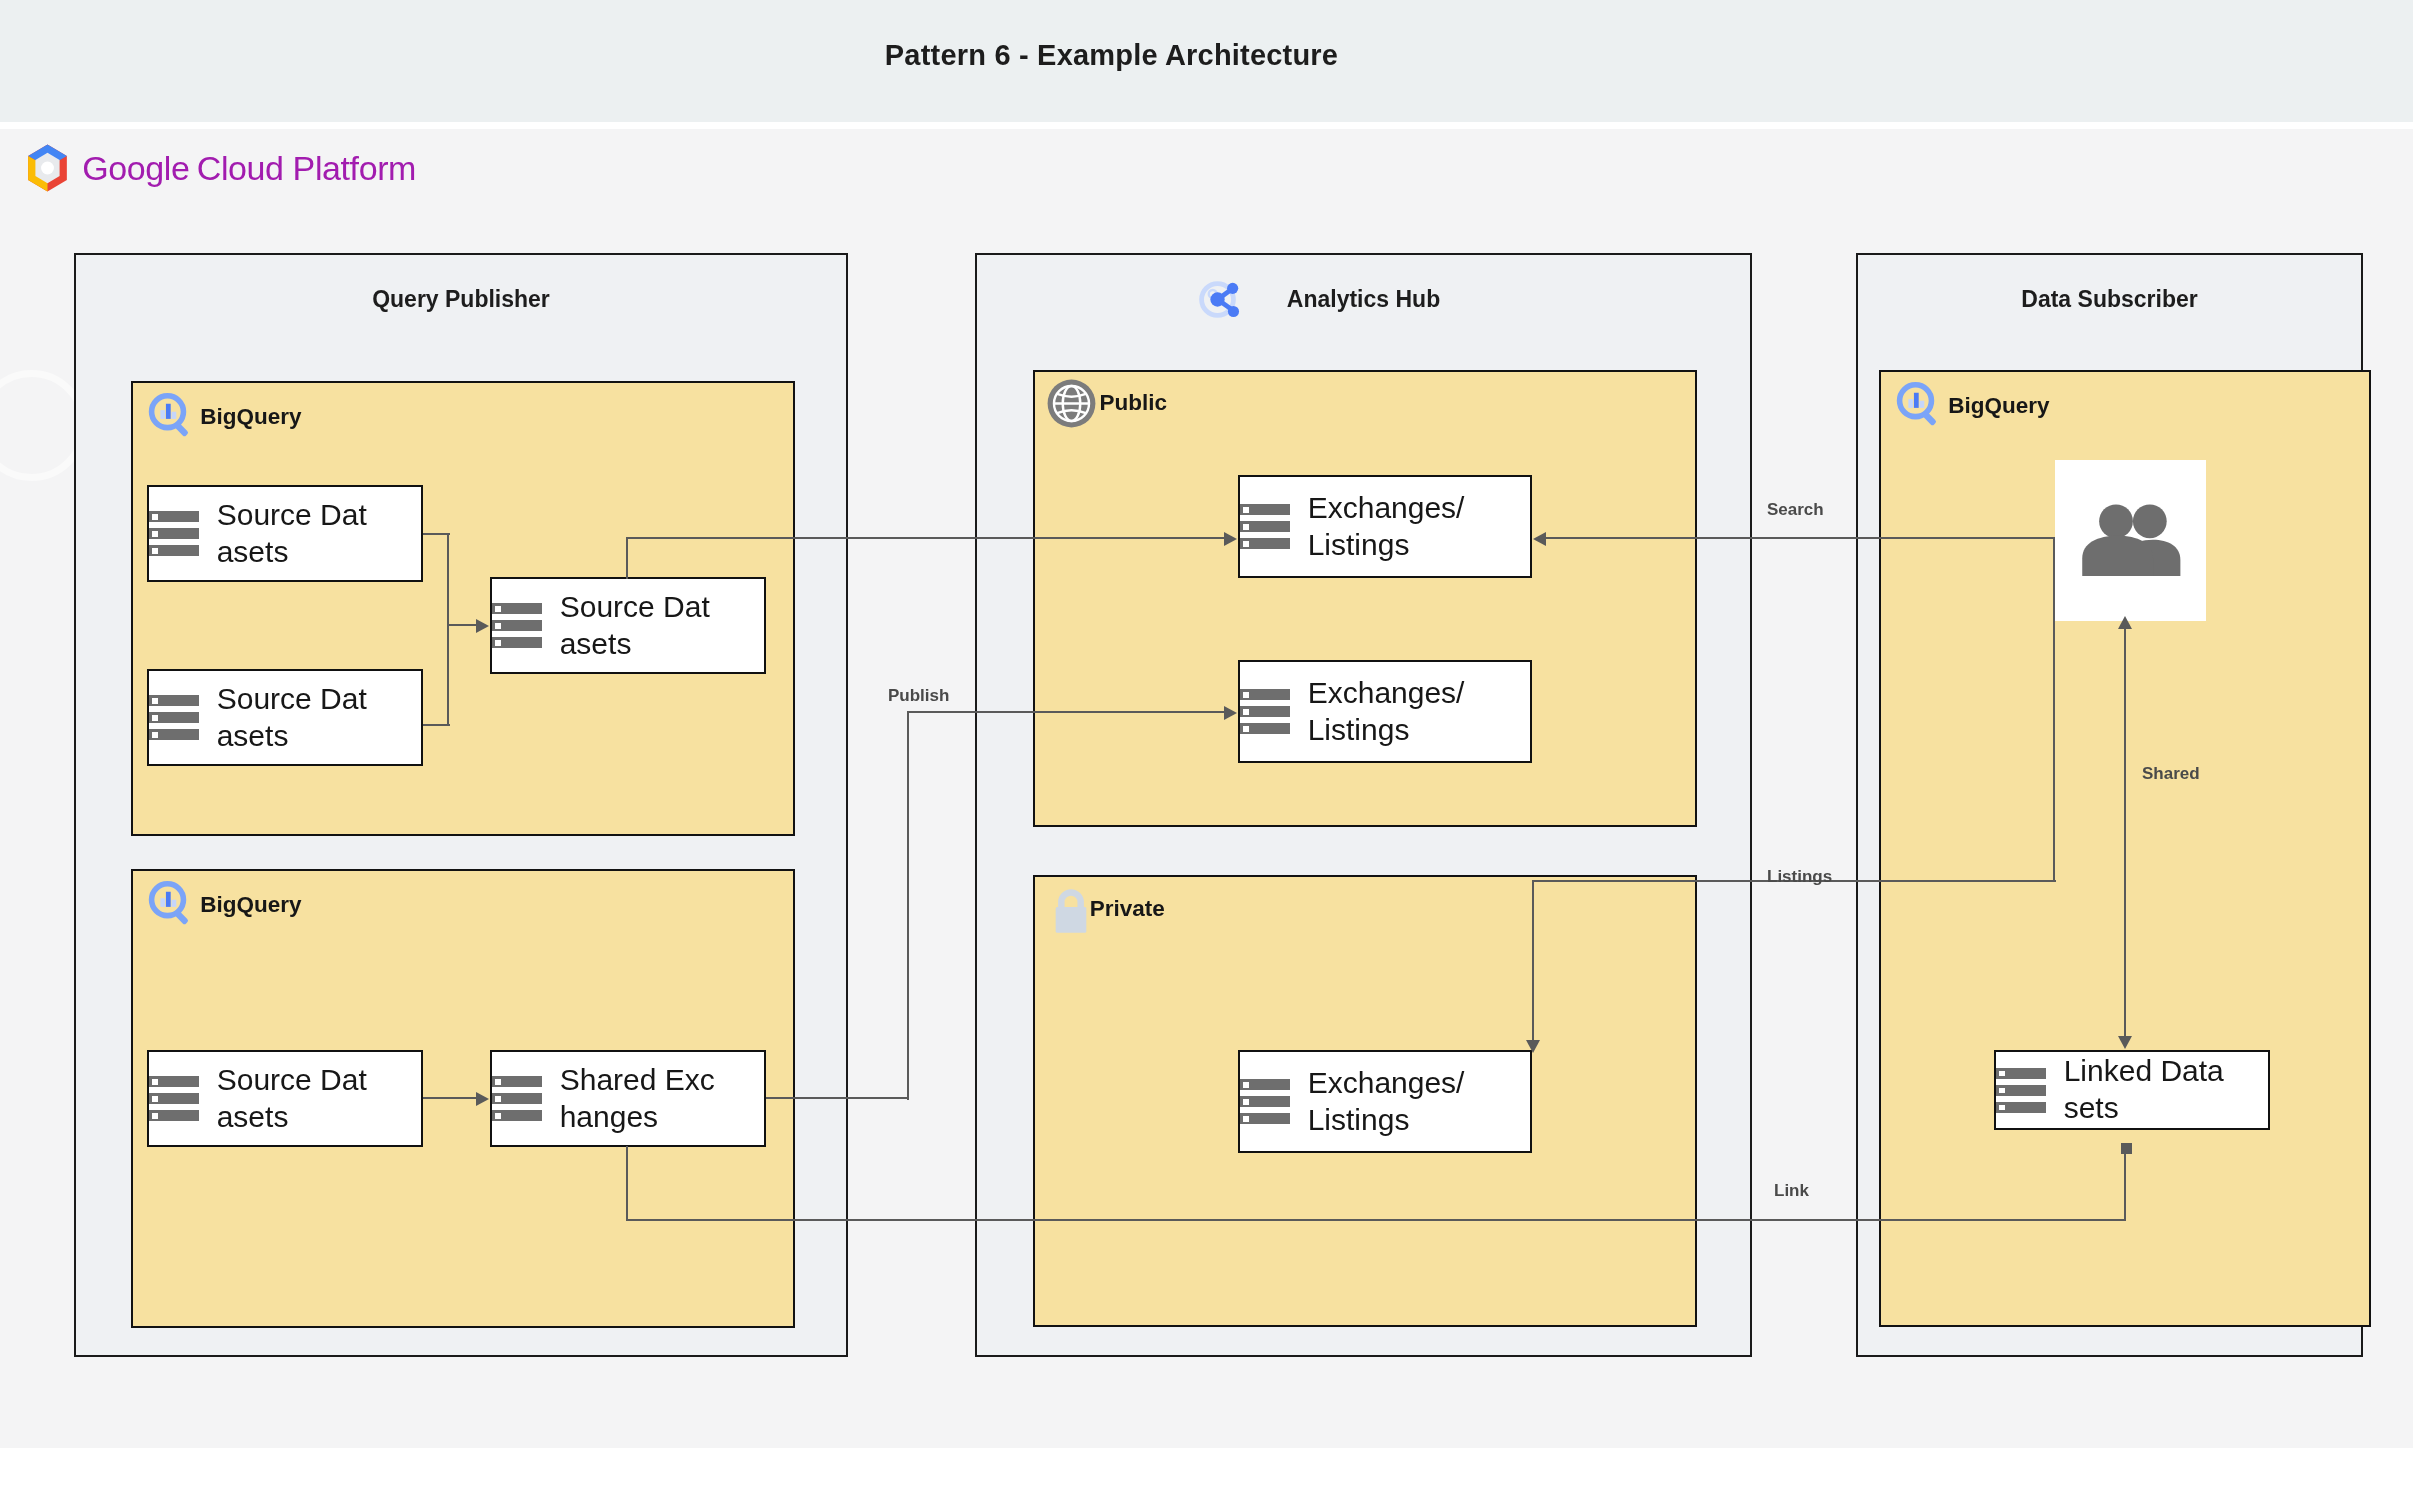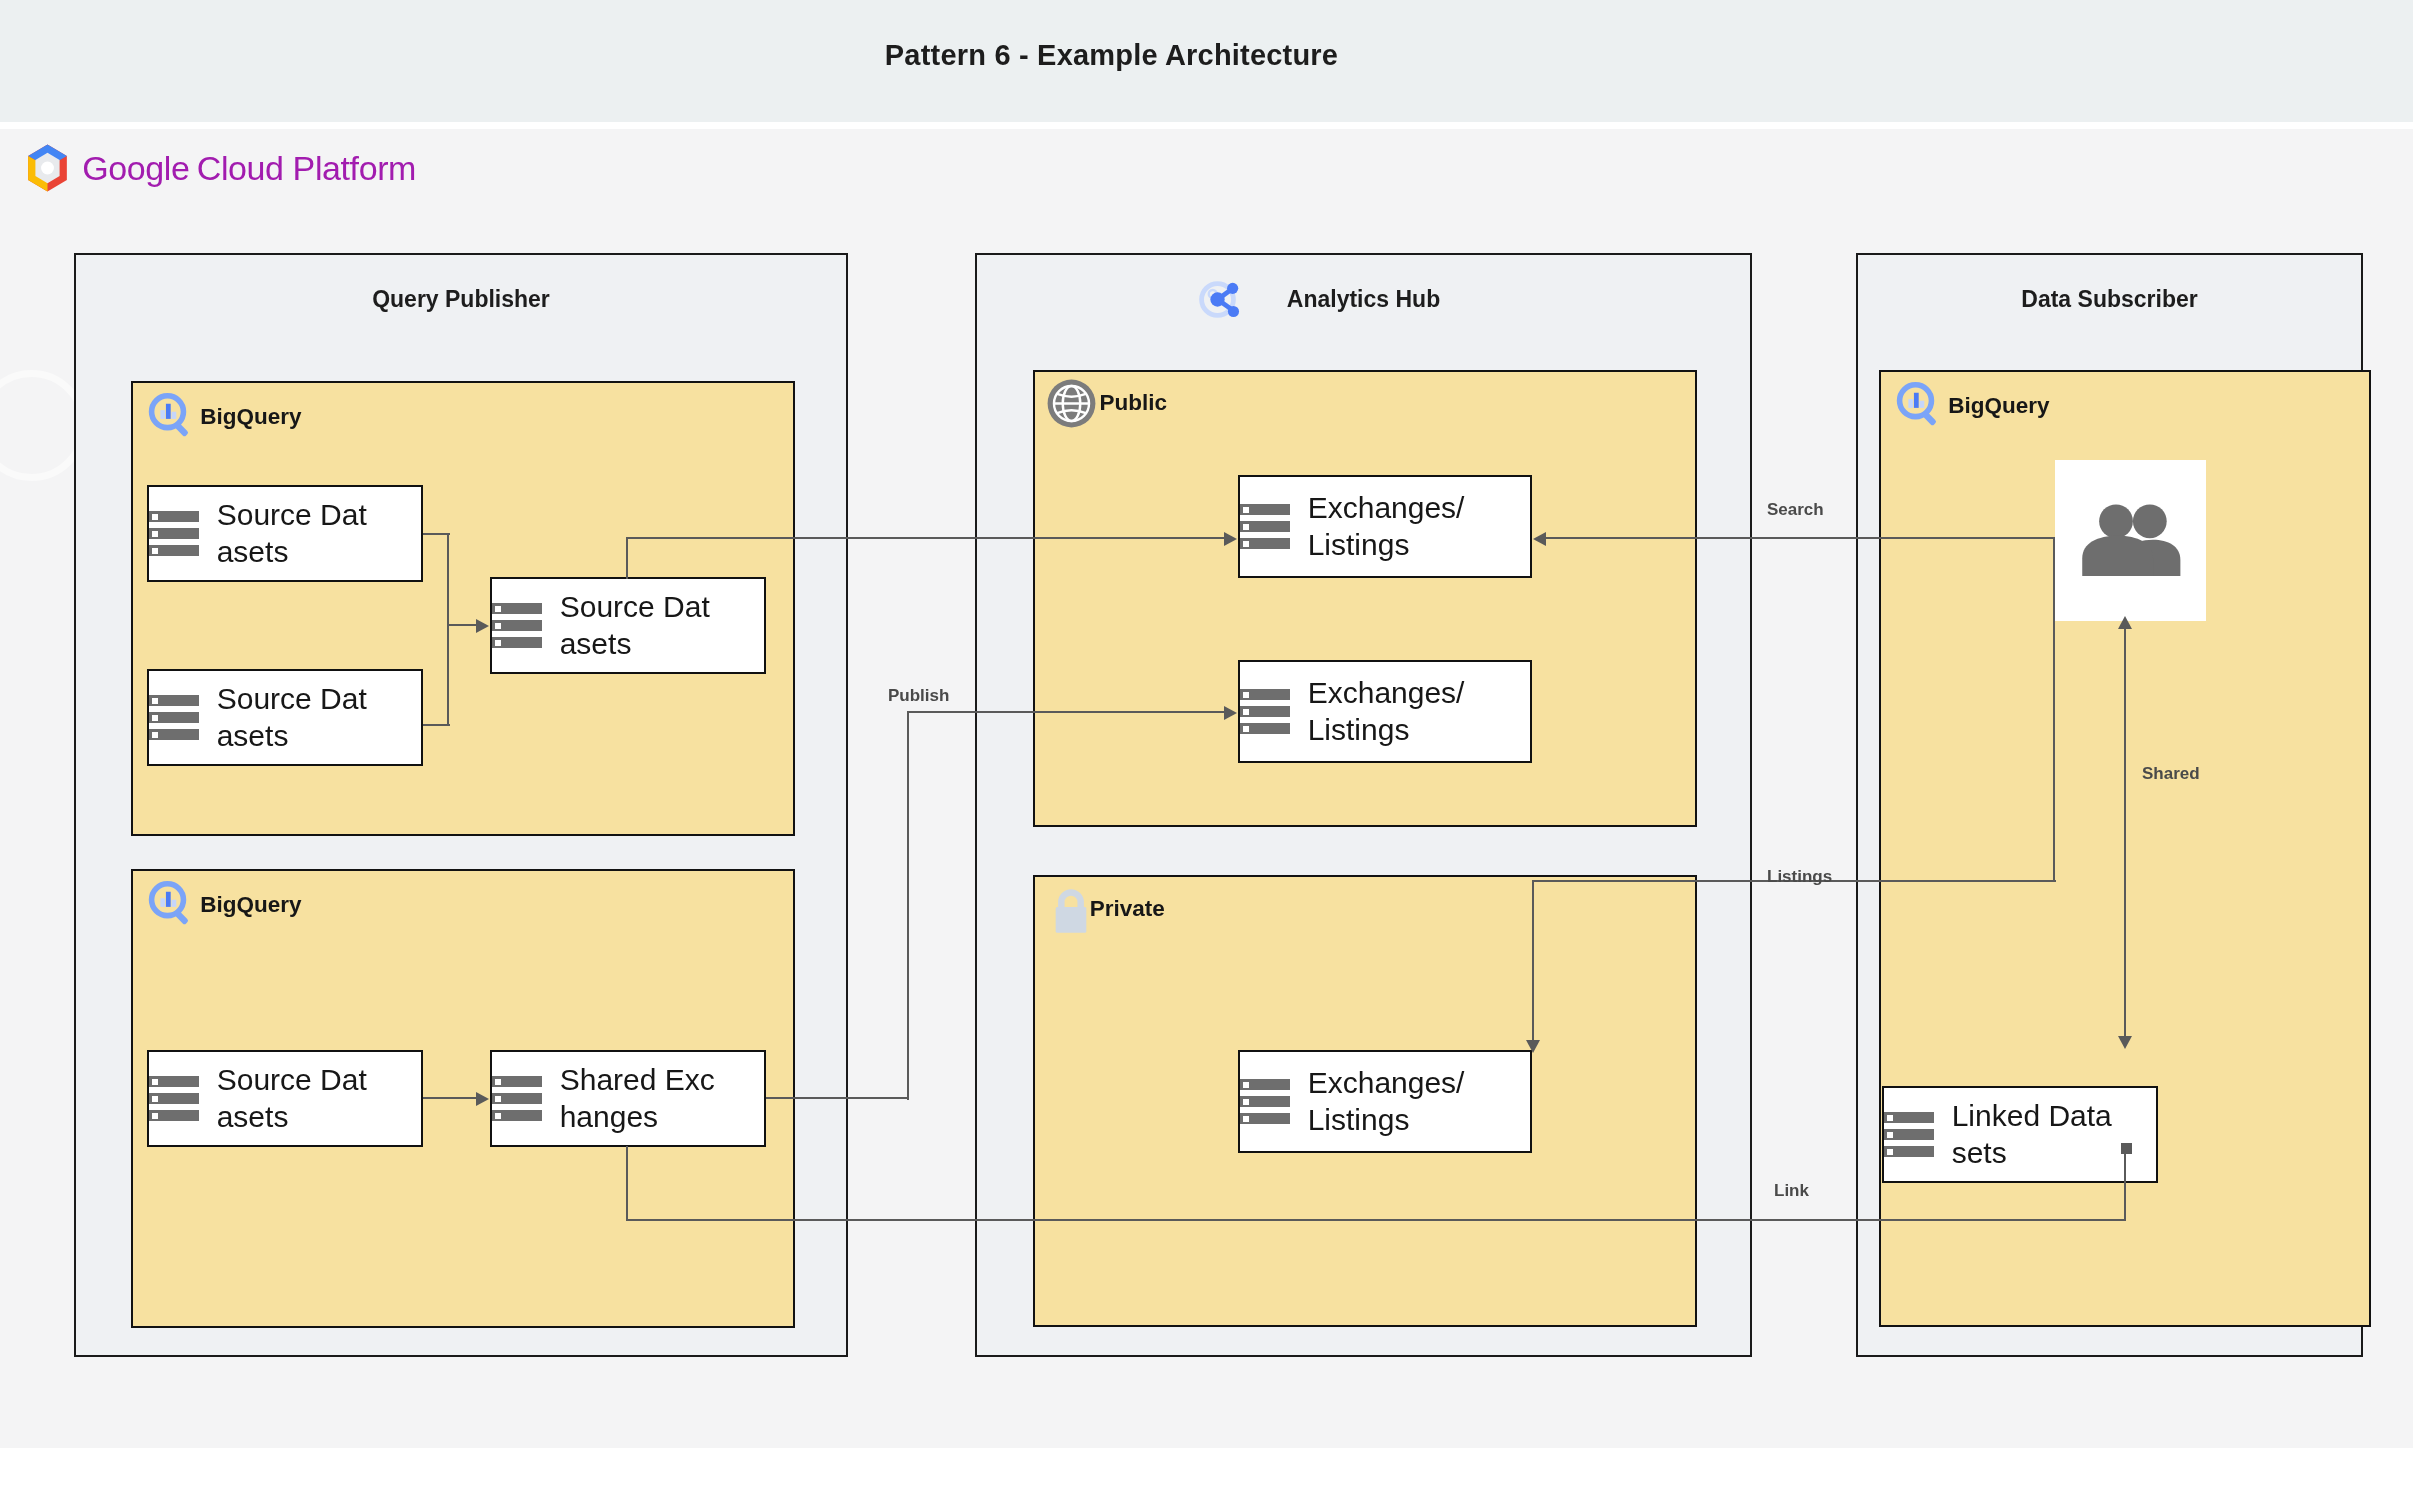--- a/index.html
+++ b/index.html
@@ -342,21 +342,21 @@
     <span>
       <svg width="103" height="74" viewBox="0 0 128 92">
         <circle cx="46" cy="24" r="21" fill="#6E6E6E"></circle>
         <circle cx="88" cy="24" r="21" fill="#6E6E6E"></circle>
         <path d="M58 92 H126 V72 c0-17-15-25-34-25 -7 0-13 1-18 3 z" fill="#6E6E6E"></path>
         <path d="M4 92 H92 V70 c0-19-19-28-44-28 -25 0-44 9-44 28 z" fill="#6E6E6E"></path>
       </svg>
     </span>
   </div>
 
-  <div class="node" style="left:1882px;top:1050px;width:276px;height:97px;margin-top:36px;">
+  <div class="node" style="left:1994px;top:1050px;width:276px;height:80px;">
     <span class="ds">
         <i></i>
         <i></i>
         <i></i>
       </span>
     <span class="txt">Linked Datasets</span>
   </div>
 
   <div class="line vline" style="left:626px;top:537px;height:42px;"></div>
   <div class="line hline" style="left:626px;top:537px;width:607px;"></div>

